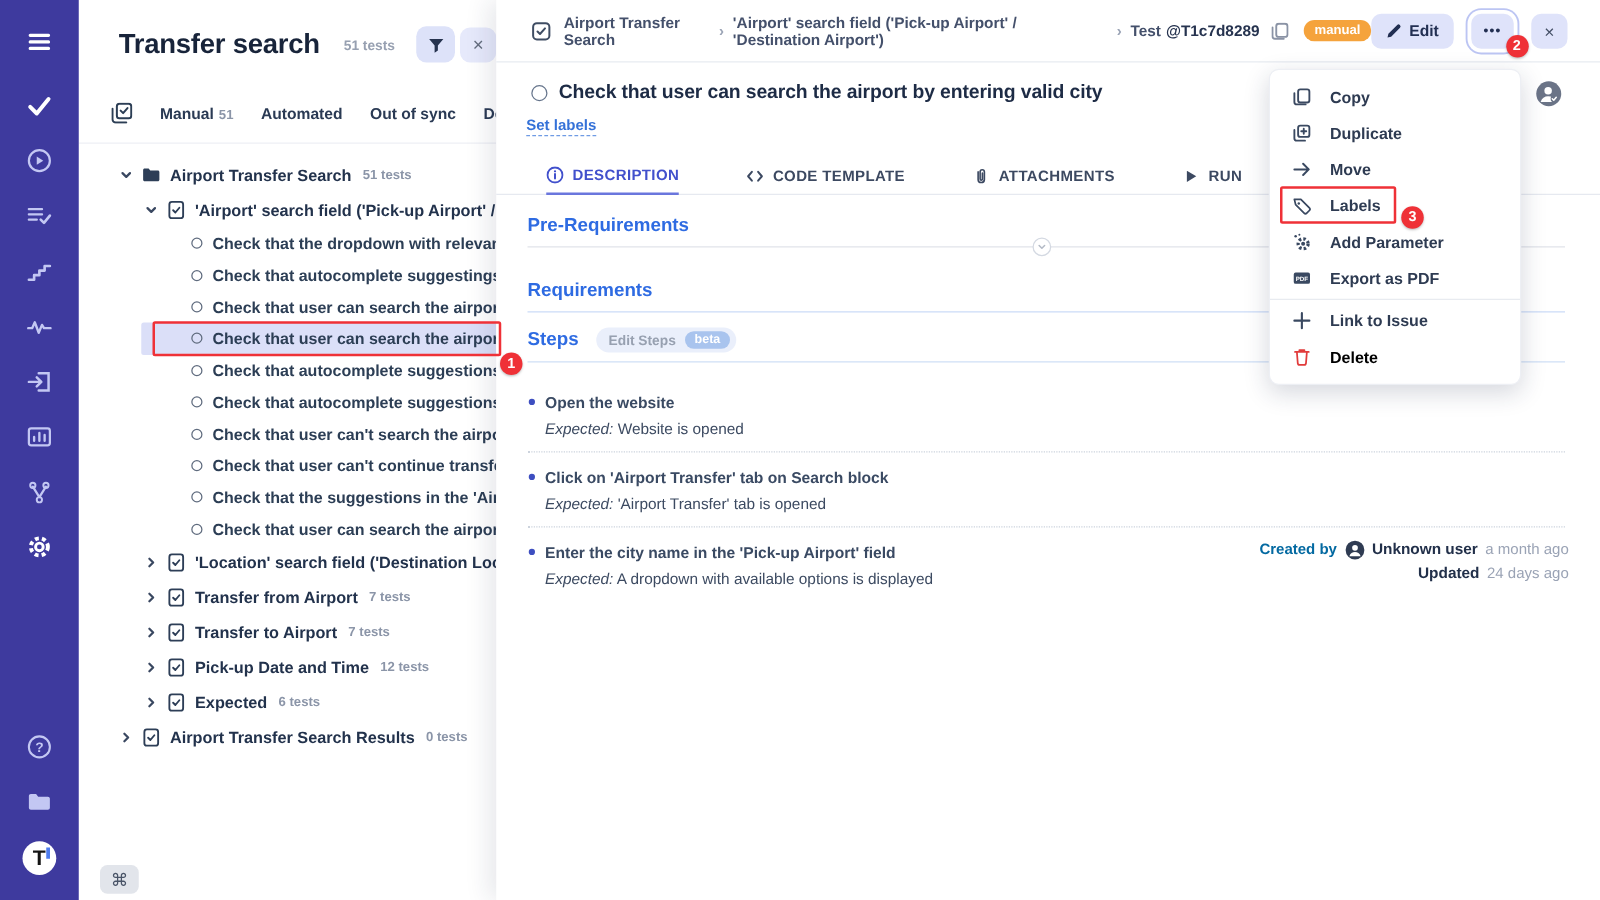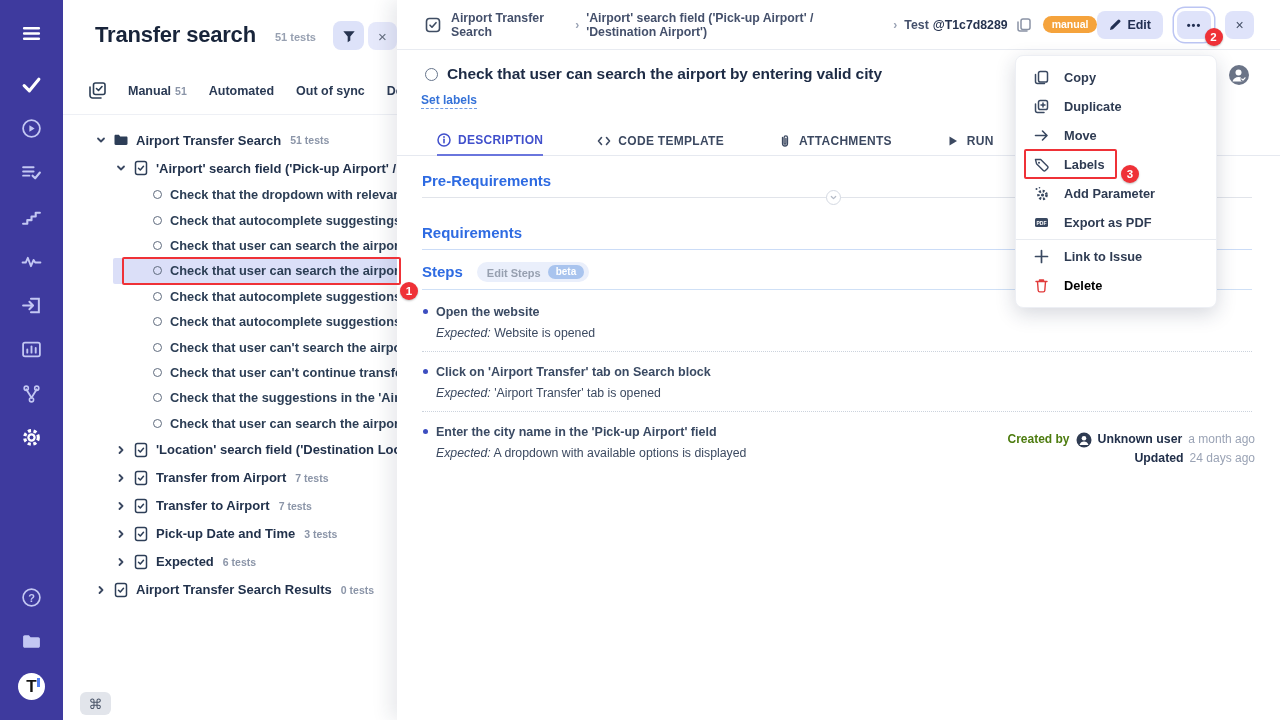--- a/index.html
+++ b/index.html
@@ -79,30 +79,30 @@
   .div-pre { position:relative; margin-top:7px; height:1px; background:#e1e4ea; }
   .div-toggle { position:absolute; left:404px; top:-7px; width:15px; height:15px; background:#fff; border:1px solid #d4d9e2; border-radius:50%; display:flex; align-items:center; justify-content:center; color:#b3bac6; cursor:pointer; }
   .div-toggle svg { width:7px; height:7px; }
   .h-req { margin-top:26px; }
   .div-req { margin-top:7px; height:1px; background:#cbdcf7; }
   .steps-head { margin-top:12px; display:flex; align-items:center; gap:14px; }
   .pill { display:flex; align-items:flex-end; gap:7px; background:#eaeffb; border-radius:11px; padding:3px 5px 3px 10px; }
   .pill-label { font-size:11px; font-weight:700; color:#97a0b0; }
   .pill-beta { background:#a9c4ee; color:#fff; font-size:10px; font-weight:700; border-radius:8px; padding:1px 8px 2px; }
   .div-steps { margin-top:7px; height:1px; background:#cfe0f6; }
-  .steps-list { margin-top:14px; }
+  .steps-list { margin-top:24px; }
   .step { position:relative; padding-left:14px; }
   .step-dot { position:absolute; left:1px; top:5px; width:5px; height:5px; background:#3d4ec0; border-radius:50%; }
   .step-action { font-size:12.5px; font-weight:700; color:#3a4a63; line-height:16px; }
   .step-exp { margin-top:5px; font-size:12.3px; color:#3c4a61; line-height:16px; }
   .step-exp .exlab { font-style:italic; }
   .step-sep { border-bottom:1.5px dotted #ccd3dd; margin:10px 0 12px; }
   .meta { position:absolute; right:25px; top:430px; text-align:right; line-height:19px; white-space:nowrap; }
   .meta .m1, .meta .m2 { display:flex; justify-content:flex-end; align-items:center; gap:6px; }
-  .meta-lab { font-size:12px; font-weight:600; color:#4d7c0f; }
+  .meta-lab { font-size:12px; font-weight:600; color:#0369a1; }
   .meta-strong { font-size:12.3px; font-weight:800; color:#22304a; }
   .meta-ago { font-size:12px; color:#9aa3b5; }
   .mini-av { width:16px; height:16px; }
 
   
   .menu { position:absolute; left:1015px; top:55px; width:202px; background:#fff; border:1px solid #edeff4; border-radius:8px; box-shadow:0 6px 20px rgba(30,40,70,0.18); padding:7px 0; z-index:50; }
   .mi { position:relative; height:29px; display:flex; align-items:center; gap:15px; padding-left:18px; font-size:12.8px; font-weight:600; color:#2e3b52; cursor:pointer; }
   .mi svg { width:15px; height:15px; flex:0 0 auto; color:#3a4961; }
   .mi.danger { color:#000000; } .mi.danger svg { color:#e13b3b; }
   .menu-div { height:1px; background:#e8ebf0; margin:2px 0; }
@@ -347,21 +347,21 @@
               <path d="M3.5 2l3 3-3 3" stroke="currentColor" stroke-width="1.8" fill="none" stroke-linecap="round" stroke-linejoin="round"></path>
             </svg>
           </span>
         <span class="ticon">
             <svg viewBox="0 0 16 16">
               <rect x="2.5" y="1.5" width="11" height="13" rx="2" stroke="currentColor" stroke-width="1.5" fill="none"></rect>
               <path d="M5.5 8.2l1.8 1.8 3.2-3.8" stroke="currentColor" stroke-width="1.5" fill="none" stroke-linecap="round" stroke-linejoin="round"></path>
             </svg>
           </span>
         <span class="glabel">Pick-up Date and Time</span>
-        <span class="gcount">3 tests</span>
+        <span class="gcount">12 tests</span>
       </div>
       <div class="trow grp ind1">
         <span class="chev">
             <svg viewBox="0 0 10 10">
               <path d="M3.5 2l3 3-3 3" stroke="currentColor" stroke-width="1.8" fill="none" stroke-linecap="round" stroke-linejoin="round"></path>
             </svg>
           </span>
         <span class="ticon">
             <svg viewBox="0 0 16 16">
               <rect x="2.5" y="1.5" width="11" height="13" rx="2" stroke="currentColor" stroke-width="1.5" fill="none"></rect>

